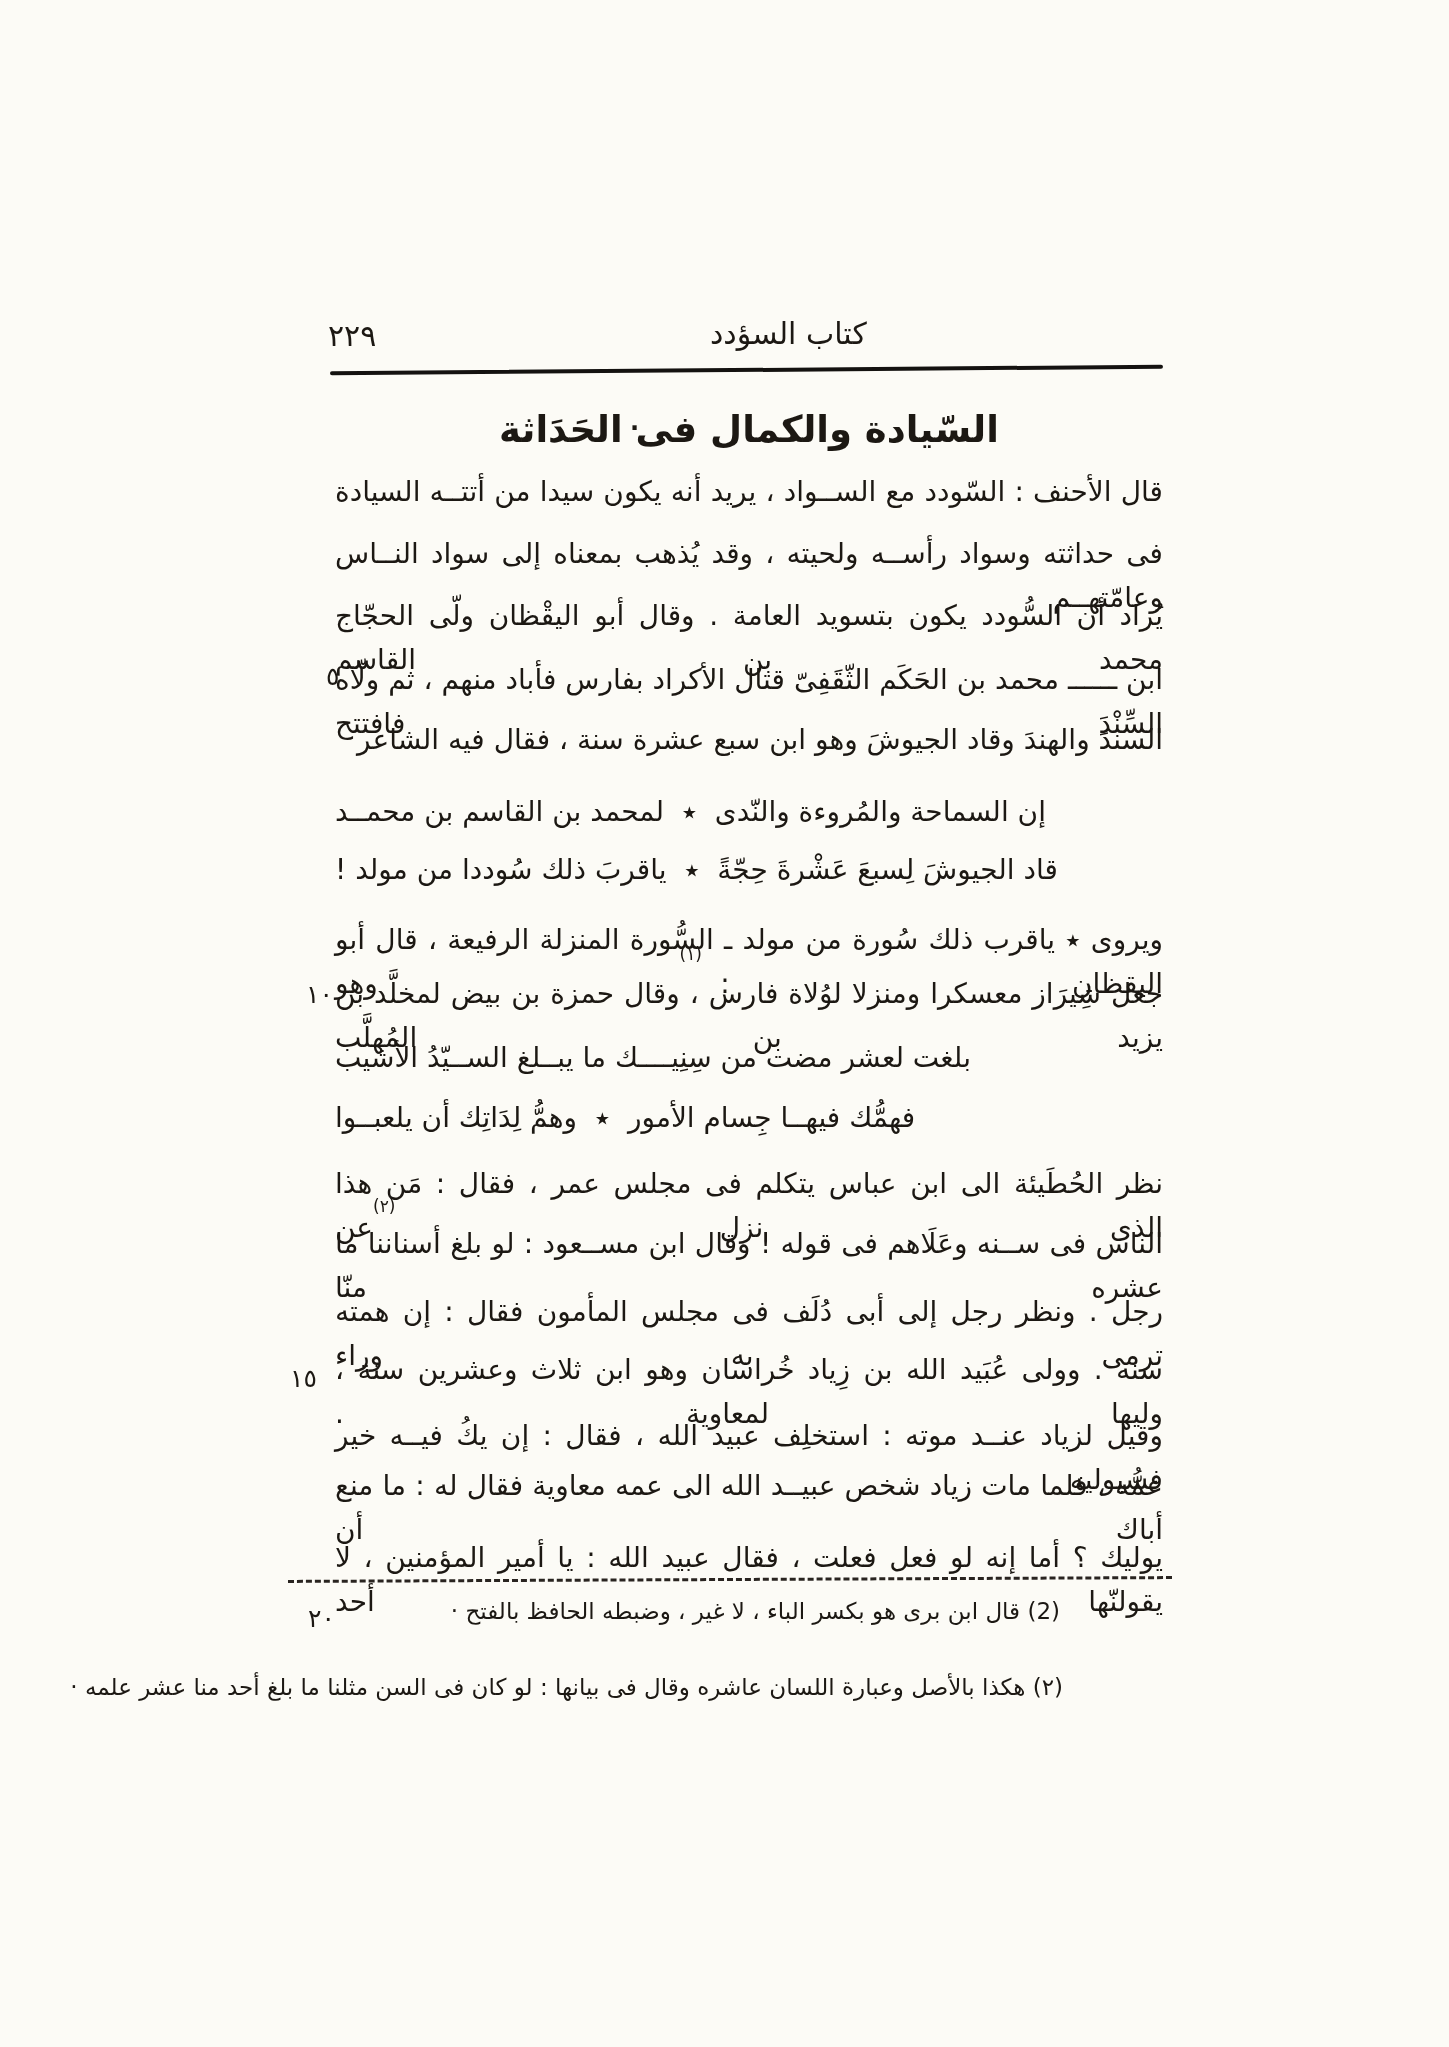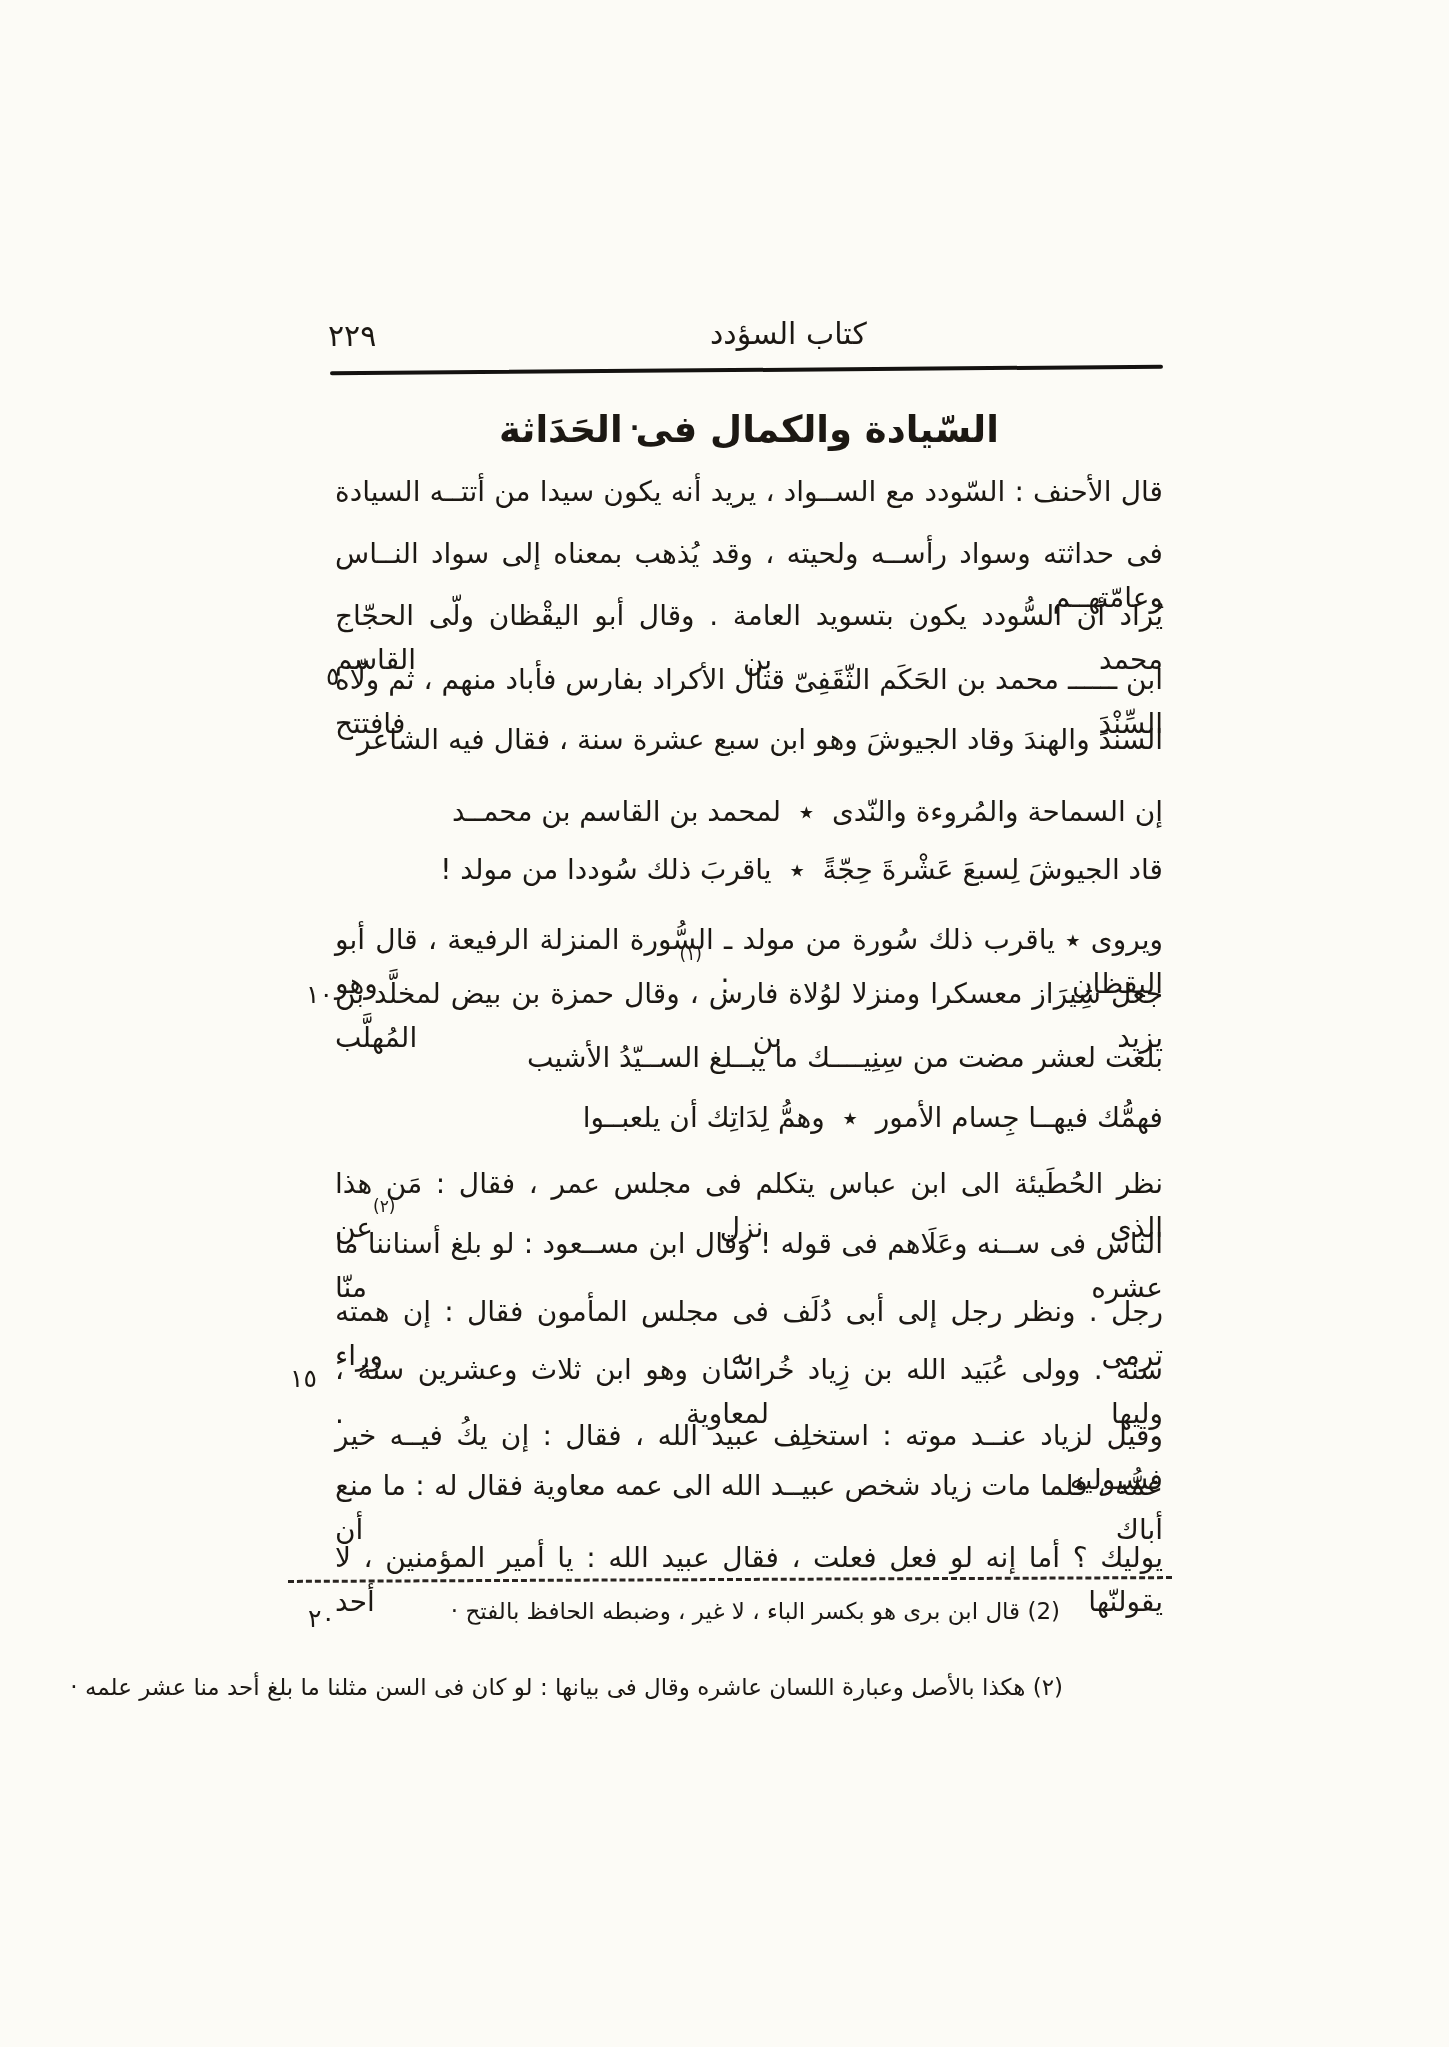--- a/index.html
+++ b/index.html
@@ -47,21 +47,21 @@
     position: absolute; right: 0; left: 0;
     direction: rtl; unicode-bidi: embed;
     font-size: 28px; line-height: 44px;
   }
   .prose {
     text-align: justify;
     text-align-last: justify;
     -moz-text-align-last: justify;
   }
   .prose-short { text-align: right; white-space: nowrap; }
-  .verse { text-align: right; white-space: pre; }
+  .verse { text-align: left; white-space: pre; }
   .sup-marker {
     position: absolute;
     font-size: 17px; direction: rtl;
   }
   .sup-marker.m1 { right: 420px; top: 944px; }
   .sup-marker.m2 { left: 38px; top: 1196px; }
   
   .margin-num {
     position: absolute;
     font-size: 25px; direction: rtl;

